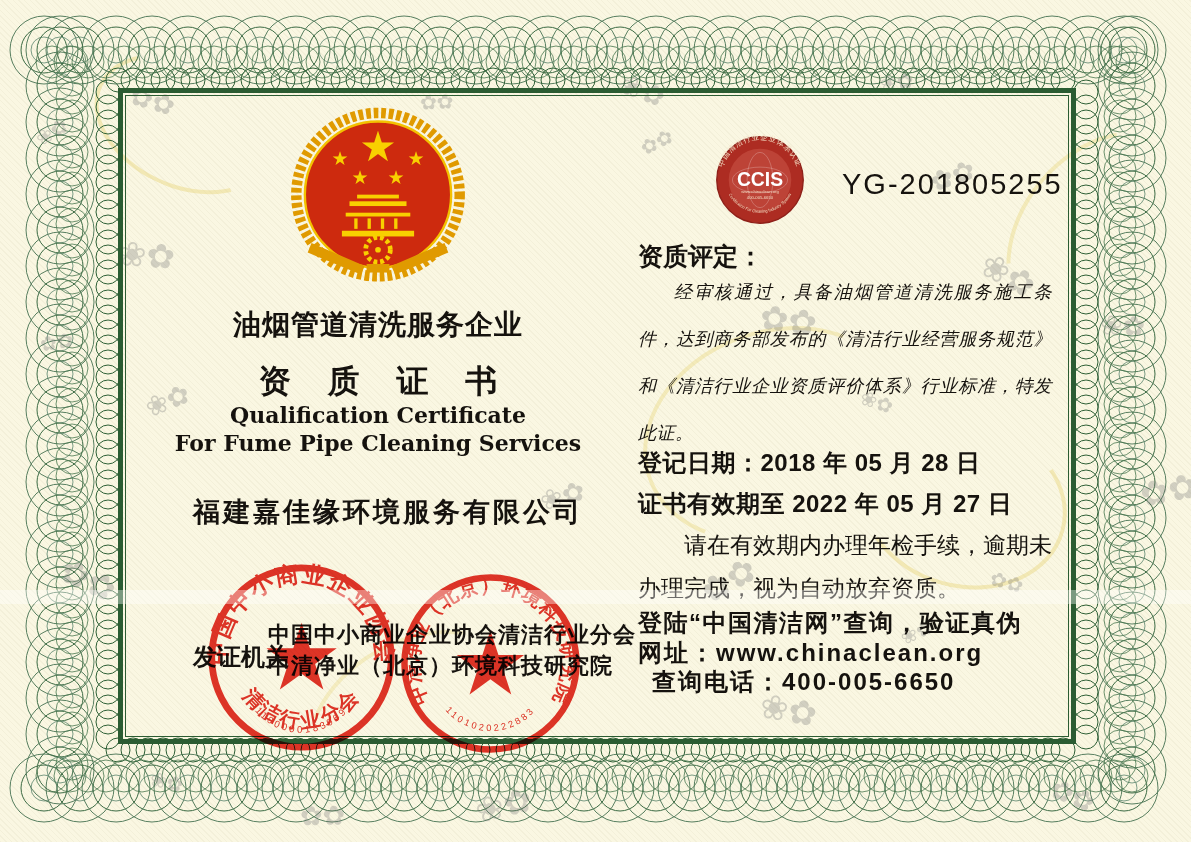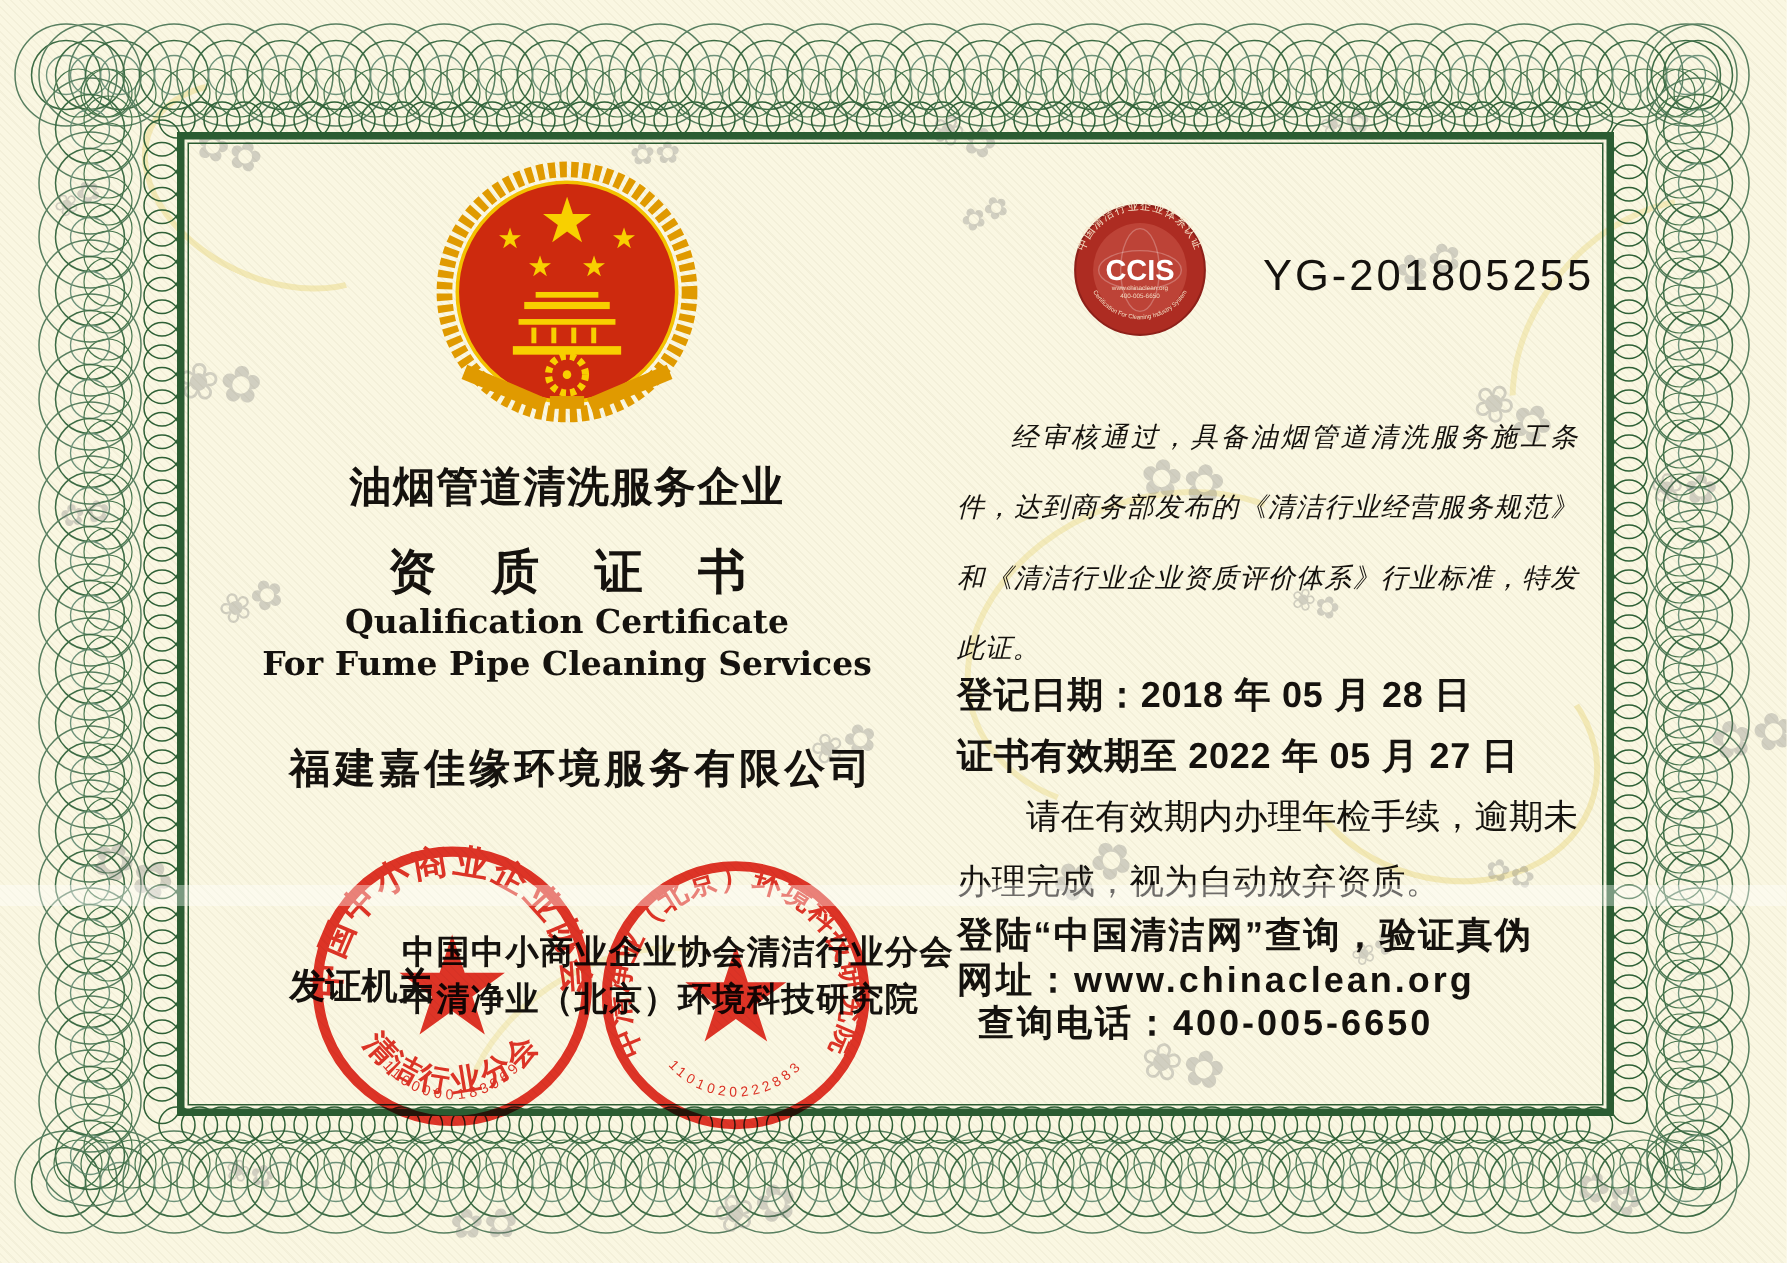--- a/index.html
+++ b/index.html
@@ -862,20 +862,21 @@
     <text x="50" y="57" text-anchor="middle" font-size="21" font-weight="bold" fill="#ffffff">CCIS</text>
     <text x="50" y="64.5" text-anchor="middle" font-size="4.6" fill="#f2d9c0">www.chinaclean.org</text>
     <text x="50" y="70.5" text-anchor="middle" font-size="4.6" fill="#f2d9c0">400-005-6650</text>
     <text font-size="4.4" fill="#f5e3c8">
       <textPath href="#ccis-bot" startOffset="50%" text-anchor="middle">Certification For Cleaning Industry System</textPath>
     </text>
   </svg>
 
   <div class="abs certnum">YG-201805255</div>
 
+  <div class="abs right-col h-bold" style="left:638px;top:240px;">资质评定：</div>
   <div class="abs right-col para" style="left:638px;top:268px;width:414px;">经审核通过，具备油烟管道清洗服务施工条件，达到商务部发布的《清洁行业经营服务规范》和《清洁行业企业资质评价体系》行业标准，特发此证。</div>
   <div class="abs right-col date-line" style="left:638px;top:447px;">登记日期：2018 年 05 月 28 日</div>
   <div class="abs right-col date-line" style="left:638px;top:488px;">证书有效期至 2022 年 05 月 27 日</div>
   <div class="abs right-col note" style="left:638px;top:524px;width:414px;">请在有效期内办理年检手续，逾期未办理完成，视为自动放弃资质。</div>
 
   <div class="abs right-col verify" style="left:638px;top:607px;">登陆“中国清洁网”查询，验证真伪</div>
   <div class="abs right-col verify" style="left:638px;top:637px;letter-spacing:2px;">
     <span>网址：</span><span>www.chinaclean.org</span>
   </div>
   <div class="abs right-col verify" style="left:638px;top:666px;letter-spacing:2px;margin-left:14px;">

